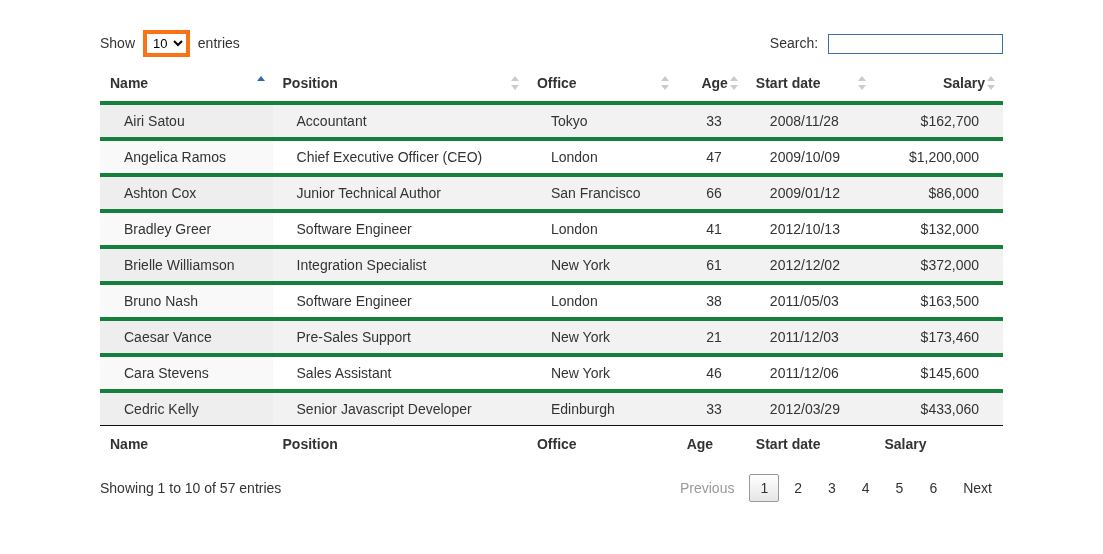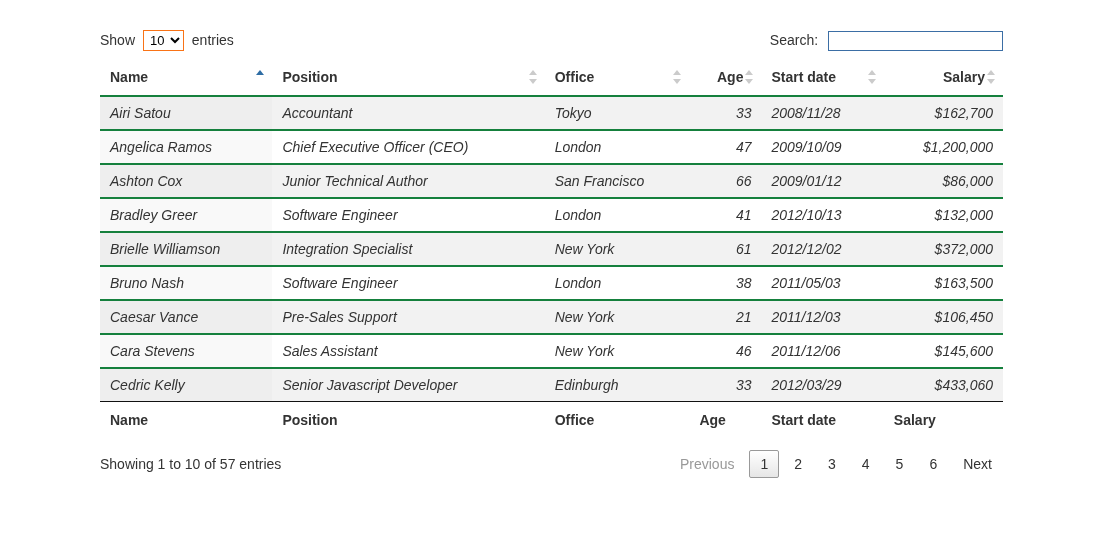--- a/index.html
+++ b/index.html
@@ -16,21 +16,21 @@
     justify-content: space-between;
     align-items: center;
     margin-bottom: 8px;
   }
   .length-control label, .search-control label {
     font-weight: normal;
   }
   .length-control select {
     margin: 0 4px;
     padding: 1px 2px;
-    border: 1px solid #f97316;
+    border: 4px solid #f97316;
     background: #fff;
     font-size: 13px;
   }
   .search-control input {
     margin-left: 6px;
     width: 175px;
     height: 20px;
     border: 1px solid #3b6ea5;
     padding: 1px 4px;
     outline: none;
@@ -51,23 +51,22 @@
   }
   table.dataTable thead th.num { text-align: right; }
   table.dataTable tfoot th {
     text-align: left;
     font-weight: bold;
     padding: 10px 18px 10px 10px;
     border-top: 1px solid #111;
   }
   table.dataTable tfoot th.num { text-align: left; }
   table.dataTable tbody td {
-    padding: 8px 10px;
-    border-top: 2px solid #15803d;
-    font-style: italic;
+    padding: 8px 24px;
+    border-top: 4px solid #15803d;
   }
   table.dataTable tbody tr:nth-child(odd) td { background: #f2f2f2; }
   table.dataTable tbody tr:nth-child(odd) td:first-child { background: #eee; }
   table.dataTable tbody tr:nth-child(even) td:first-child { background: #f9f9f9; }
   table.dataTable tbody td.num { text-align: right; }
   .sort-icons {
     position: absolute;
     right: 6px;
     top: 50%;
     transform: translateY(-50%);
@@ -199,21 +198,21 @@
         <td class="num">38</td>
         <td>2011/05/03</td>
         <td class="num">$163,500</td>
       </tr>
       <tr>
         <td>Caesar Vance</td>
         <td>Pre-Sales Support</td>
         <td>New York</td>
         <td class="num">21</td>
         <td>2011/12/03</td>
-        <td class="num">$106,450</td>
+        <td class="num">$173,460</td>
       </tr>
       <tr>
         <td>Cara Stevens</td>
         <td>Sales Assistant</td>
         <td>New York</td>
         <td class="num">46</td>
         <td>2011/12/06</td>
         <td class="num">$145,600</td>
       </tr>
       <tr>

